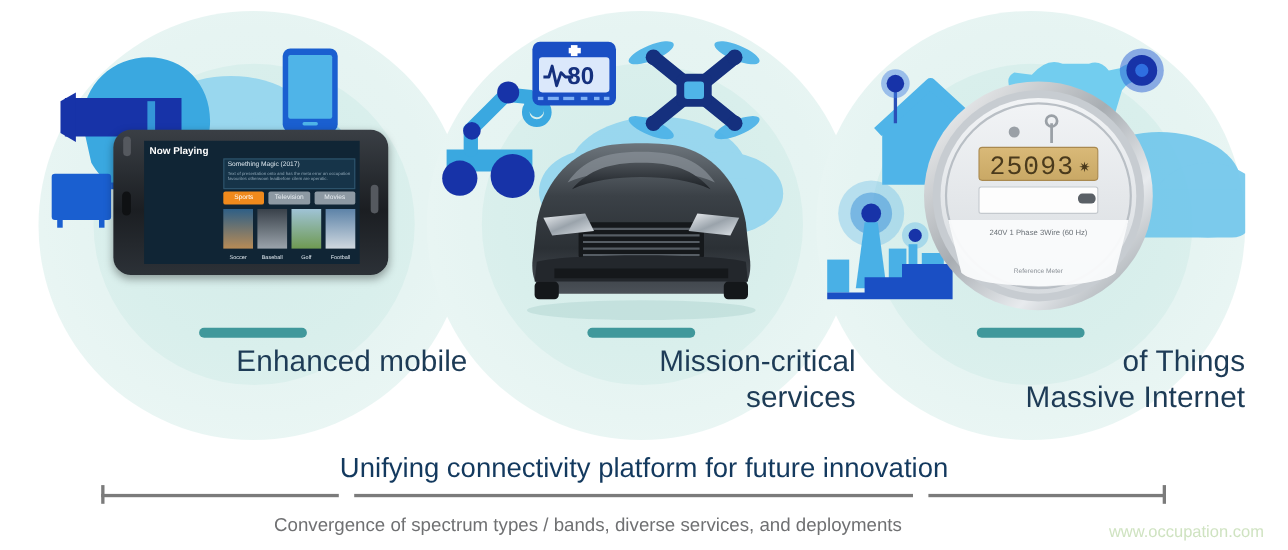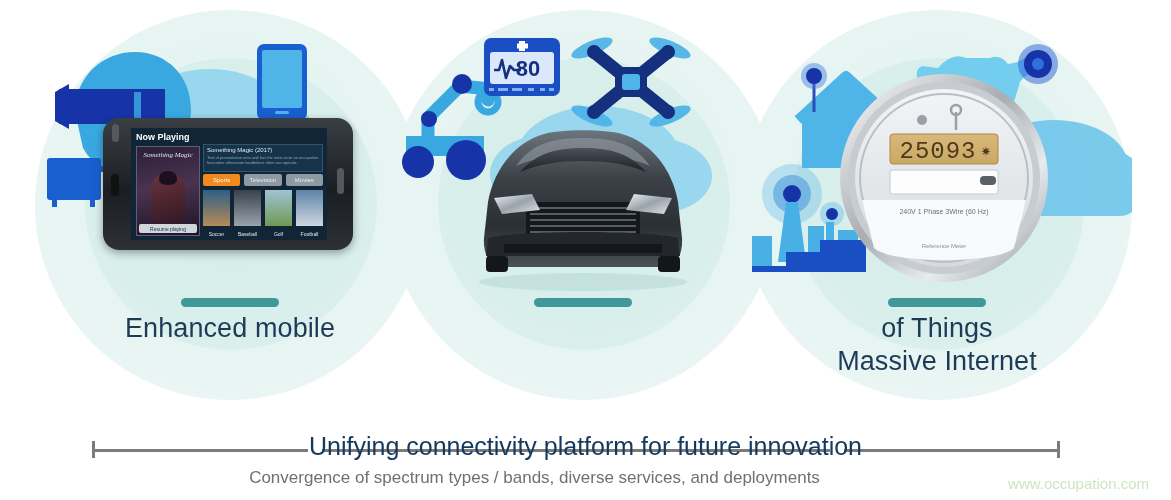--- a/index.html
+++ b/index.html
@@ -23,32 +23,32 @@
 
   
   .panel{position:absolute;top:10px;width:390px;height:390px;}
   .p1{left:35px;} .p2{left:388px;} .p3{left:742px;}
 
   .art{position:absolute;left:0;top:16px;width:390px;height:285px;}
 
   .underline{position:absolute;left:50%;transform:translateX(-50%);
      top:288px;width:98px;height:9px;border-radius:5px;background:#40989b;}
 
-  .label{position:absolute;left:0;top:302px;width:390px;text-align:center;
+  .label{position:absolute;left:0;top:302px;width:390px;text-align:right;
      font-size:27px;line-height:33px;color:#1d3b56;letter-spacing:.1px;}
 
   
   .bracket{position:absolute;left:92px;top:441px;width:968px;height:16px;}
   .bracket .bar{position:absolute;left:0;top:8px;width:100%;height:3px;background:#7b7b7b;}
   .bracket .tick{position:absolute;top:0;width:3px;height:17px;background:#7b7b7b;}
   .bracket .tick.l{left:0;} .bracket .tick.r{right:0;}
   .bracket .gap{position:absolute;top:0;height:17px;background:#fff;}
   .gap-l{left:216px;width:14px;} .gap-r{right:216px;width:14px;}
 
-  .headline{position:absolute;left:0;top:432px;width:1171px;text-align:center;
+  .headline{position:absolute;left:0;top:412px;width:1171px;text-align:center;
      font-size:25px;color:#13395e;}
   .subtitle{position:absolute;left:0;top:468px;width:1069px;text-align:center;
      font-size:17px;color:#6f7072;}
 
   .watermark{position:absolute;right:22px;bottom:8px;font-size:15px;color:#cfe3c1;}
 
   
   .ico{position:absolute;}
 </style>
 </head>
@@ -100,30 +100,20 @@
         <div style="position:absolute;inset:0;border-radius:16px;
                     background:linear-gradient(180deg,#3a3f45,#1b1e22 55%,#2c3137);
                     box-shadow:0 3px 8px rgba(0,0,0,.35);"></div>
         <div style="position:absolute;left:9px;top:6px;width:7px;height:18px;border-radius:4px;background:#55595f;"></div>
         <div style="position:absolute;left:8px;top:56px;width:8px;height:22px;border-radius:4px;background:#0f1113;"></div>
         <div style="position:absolute;right:9px;top:50px;width:7px;height:26px;border-radius:4px;background:#55595f;"></div>
 
         <div style="position:absolute;left:28px;top:10px;right:26px;bottom:10px;background:#102535;overflow:hidden;padding-left:40px;">
           <div style="position:absolute;left:5px;top:4px;font-size:9px;color:#fff;font-weight:bold;">Now Playing</div>
 
-          <div style="position:absolute;left:5px;top:18px;width:62px;bottom:4px;
-                      background:linear-gradient(170deg,#2a2038,#4a3350 45%,#1d1426);border:1px solid #6a5a78;">
-            <div style="position:absolute;left:4px;top:4px;right:4px;font-size:7px;color:#e8dff0;
-                        font-family:'Liberation Serif',serif;font-style:italic;text-align:center;line-height:8px;">Something Magic</div>
-            <div style="position:absolute;left:14px;top:26px;width:34px;height:50px;border-radius:16px 16px 8px 8px;
-                        background:linear-gradient(160deg,#6b3440,#311823);"></div>
-            <div style="position:absolute;left:22px;top:24px;width:18px;height:14px;border-radius:50% 50% 40% 40%;background:#1b1020;"></div>
-            <div style="position:absolute;left:2px;bottom:2px;right:2px;height:9px;border-radius:2px;background:#cfd6dd;"></div>
-            <div style="position:absolute;left:4px;bottom:3px;right:4px;font-size:5px;color:#23303c;text-align:center;">Resume playing</div>
-          </div>
 
           <div style="position:absolute;left:72px;top:16px;right:4px;height:26px;background:#163449;border:1px solid #2f566e;">
             <div style="position:absolute;left:3px;top:2px;font-size:6px;color:#dfe8ef;">Something Magic (2017)</div>
             <div style="position:absolute;left:3px;top:10px;right:3px;font-size:4px;color:#8fa6b6;line-height:5px;overflow:hidden;">Text of presentation onto and has the meta error an occupation favourites otherwoon leadbefore cilem are operatic.</div>
           </div>
 
           <div style="position:absolute;left:72px;top:46px;right:4px;height:12px;display:flex;gap:4px;">
             <div style="flex:1;background:#f08a1c;border-radius:2px;color:#fff;font-size:6px;display:flex;align-items:center;justify-content:center;">Sports</div>
             <div style="flex:1;background:#8d99a3;border-radius:2px;color:#e8eef2;font-size:6px;display:flex;align-items:center;justify-content:center;">Television</div>
             <div style="flex:1;background:#8d99a3;border-radius:2px;color:#e8eef2;font-size:6px;display:flex;align-items:center;justify-content:center;">Movies</div>
@@ -250,20 +240,24 @@
           <path d="M36 92 L74 88 L82 104 L44 108 Z" fill="url(#chrome)"></path>
           <path d="M214 92 L176 88 L168 104 L206 108 Z" fill="url(#chrome)"></path>
           <path d="M30 132 C60 124 190 124 220 132 L222 150 L28 150 Z" fill="#23272c"></path>
           <path d="M46 138 L204 138 L204 147 L46 147 Z" fill="#15181b"></path>
           <rect x="28" y="150" width="22" height="16" rx="4" fill="#14171a"></rect>
           <rect x="200" y="150" width="22" height="16" rx="4" fill="#14171a"></rect>
         </svg>
       </div>
     </div>
     <div class="underline"></div>
+    <div class="label">
+      <div>Mission-critical</div>
+      <div>services</div>
+    </div>
   </div>
 
   <div class="panel p3">
     <div class="art">
       <svg width="390" height="285" viewBox="0 0 390 285">
         <g opacity="0.9">
           <ellipse cx="312" cy="140" rx="74" ry="46" fill="#6fc6ec"></ellipse>
           <ellipse cx="266" cy="156" rx="44" ry="34" fill="#6fc6ec"></ellipse>
           <ellipse cx="356" cy="156" rx="48" ry="34" fill="#6fc6ec"></ellipse>
           <rect x="248" y="146" width="150" height="44" rx="20" fill="#6fc6ec"></rect>

